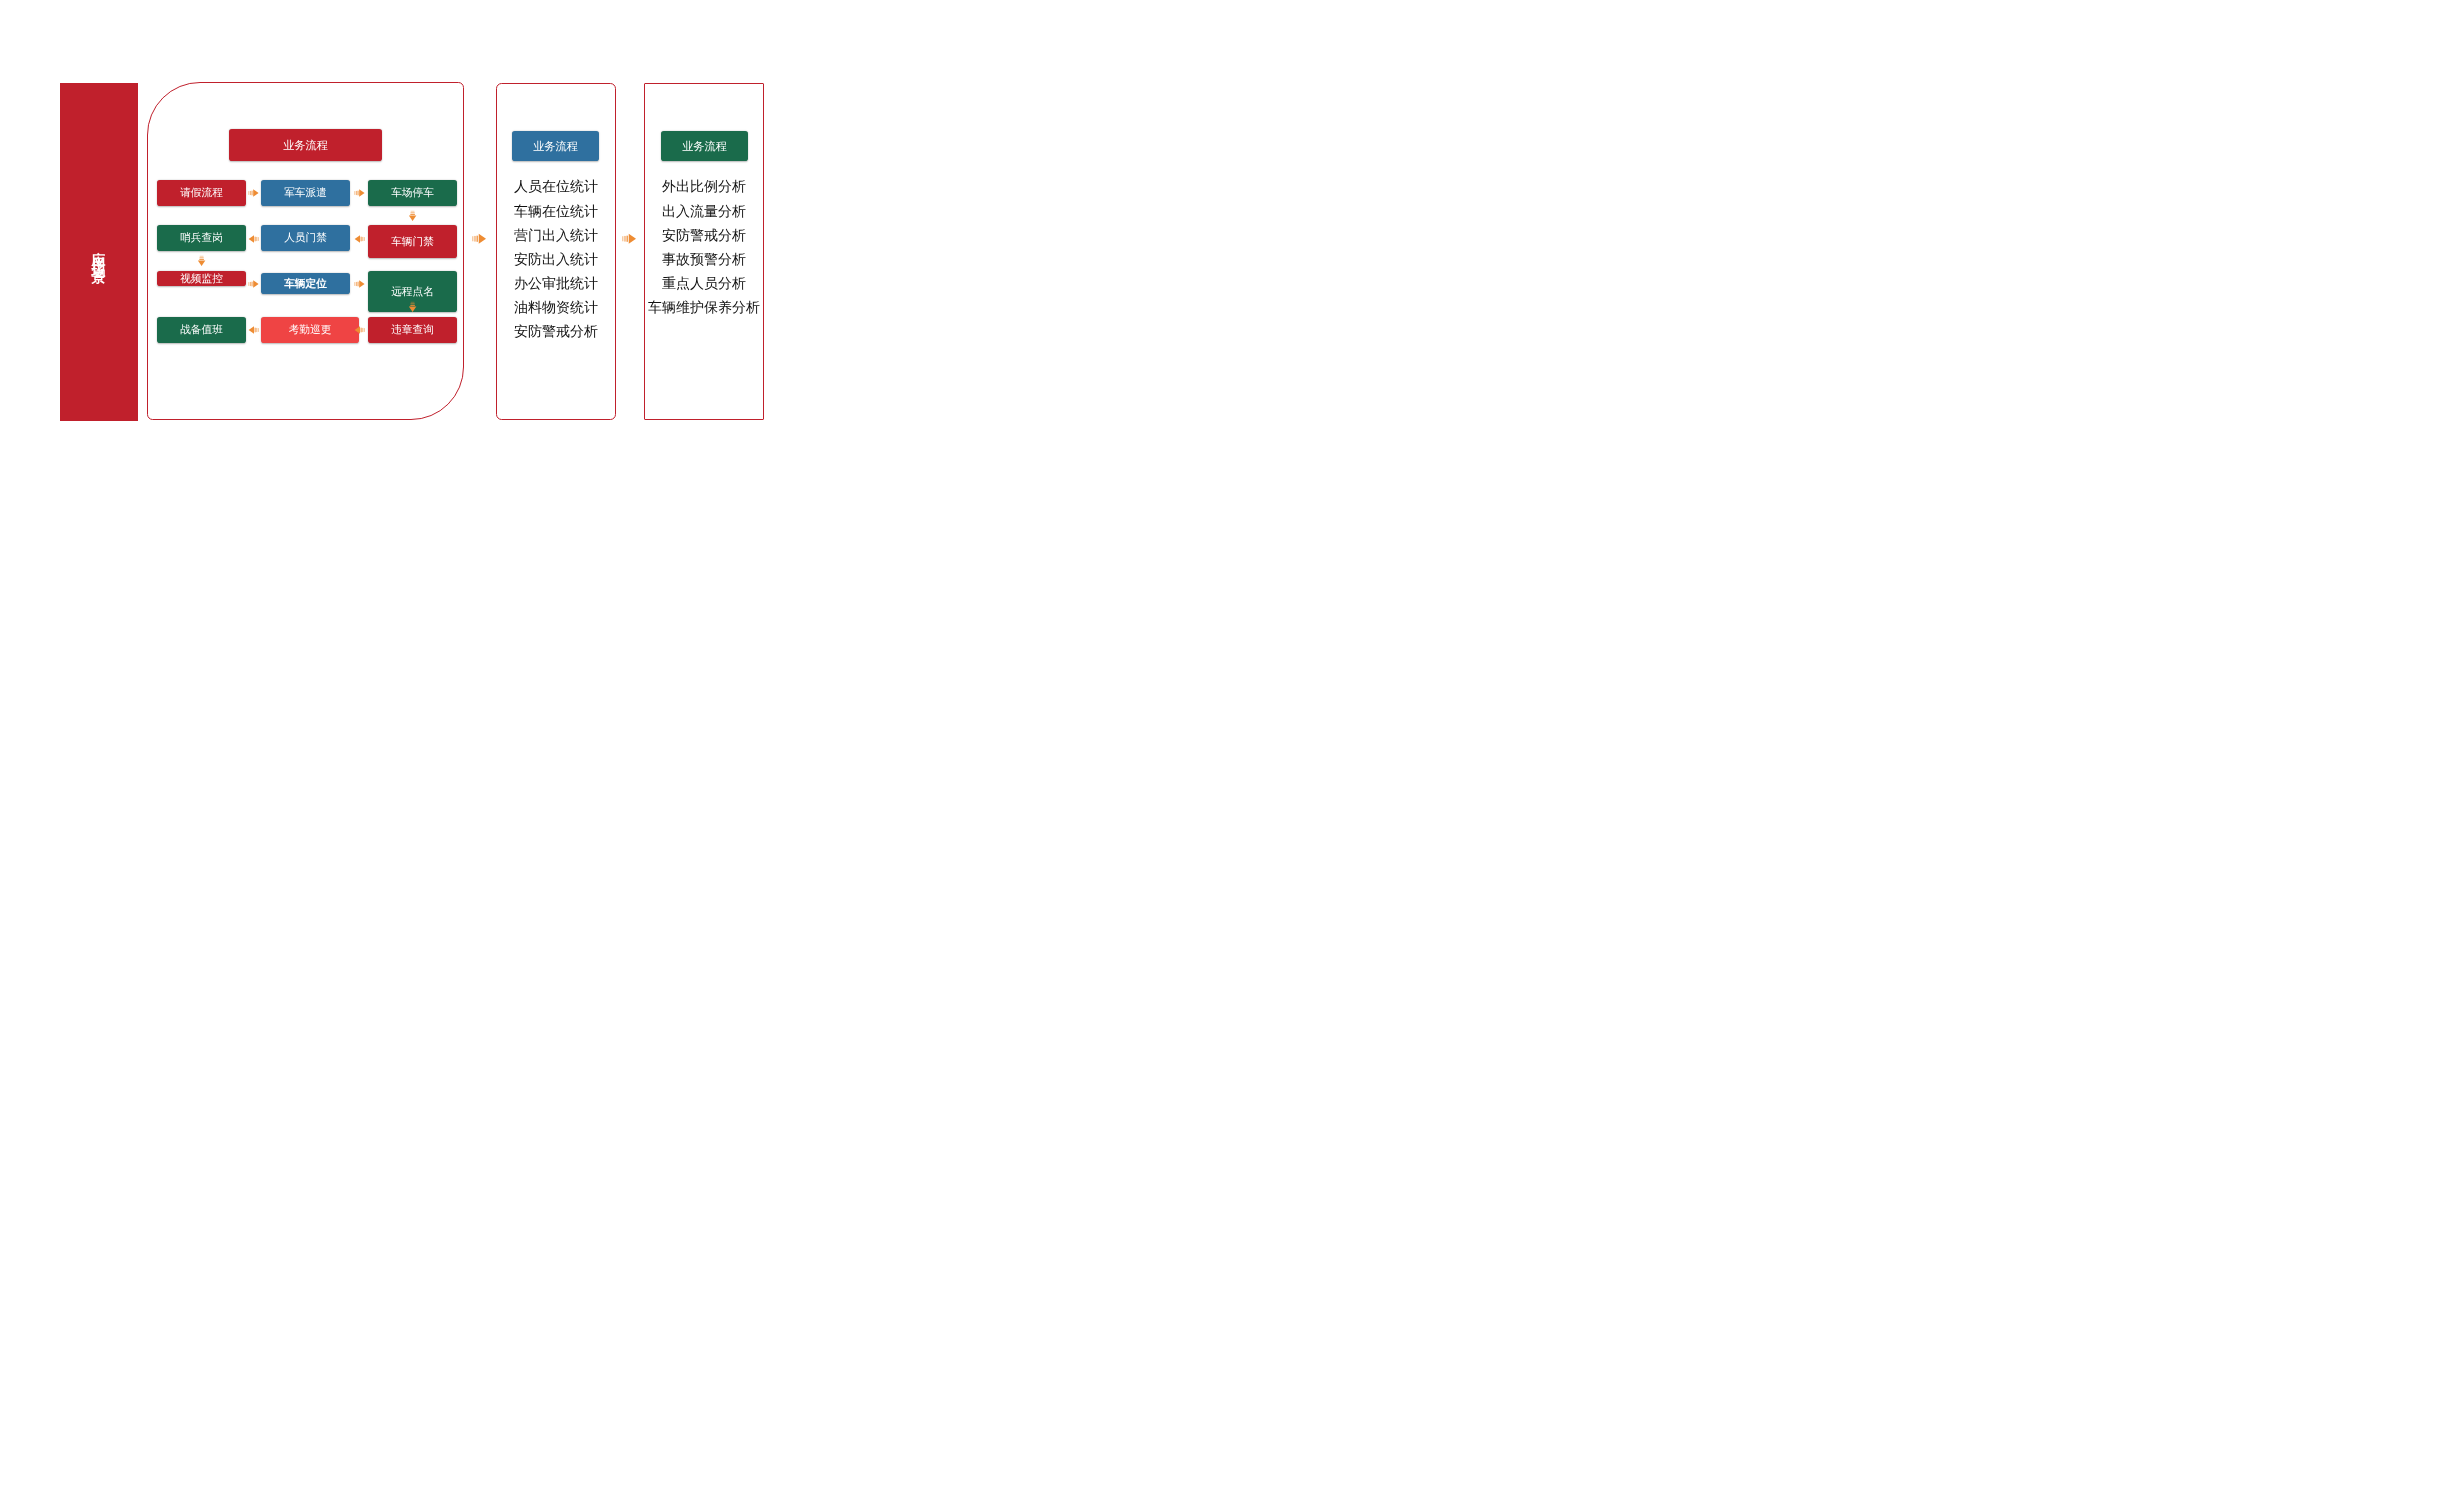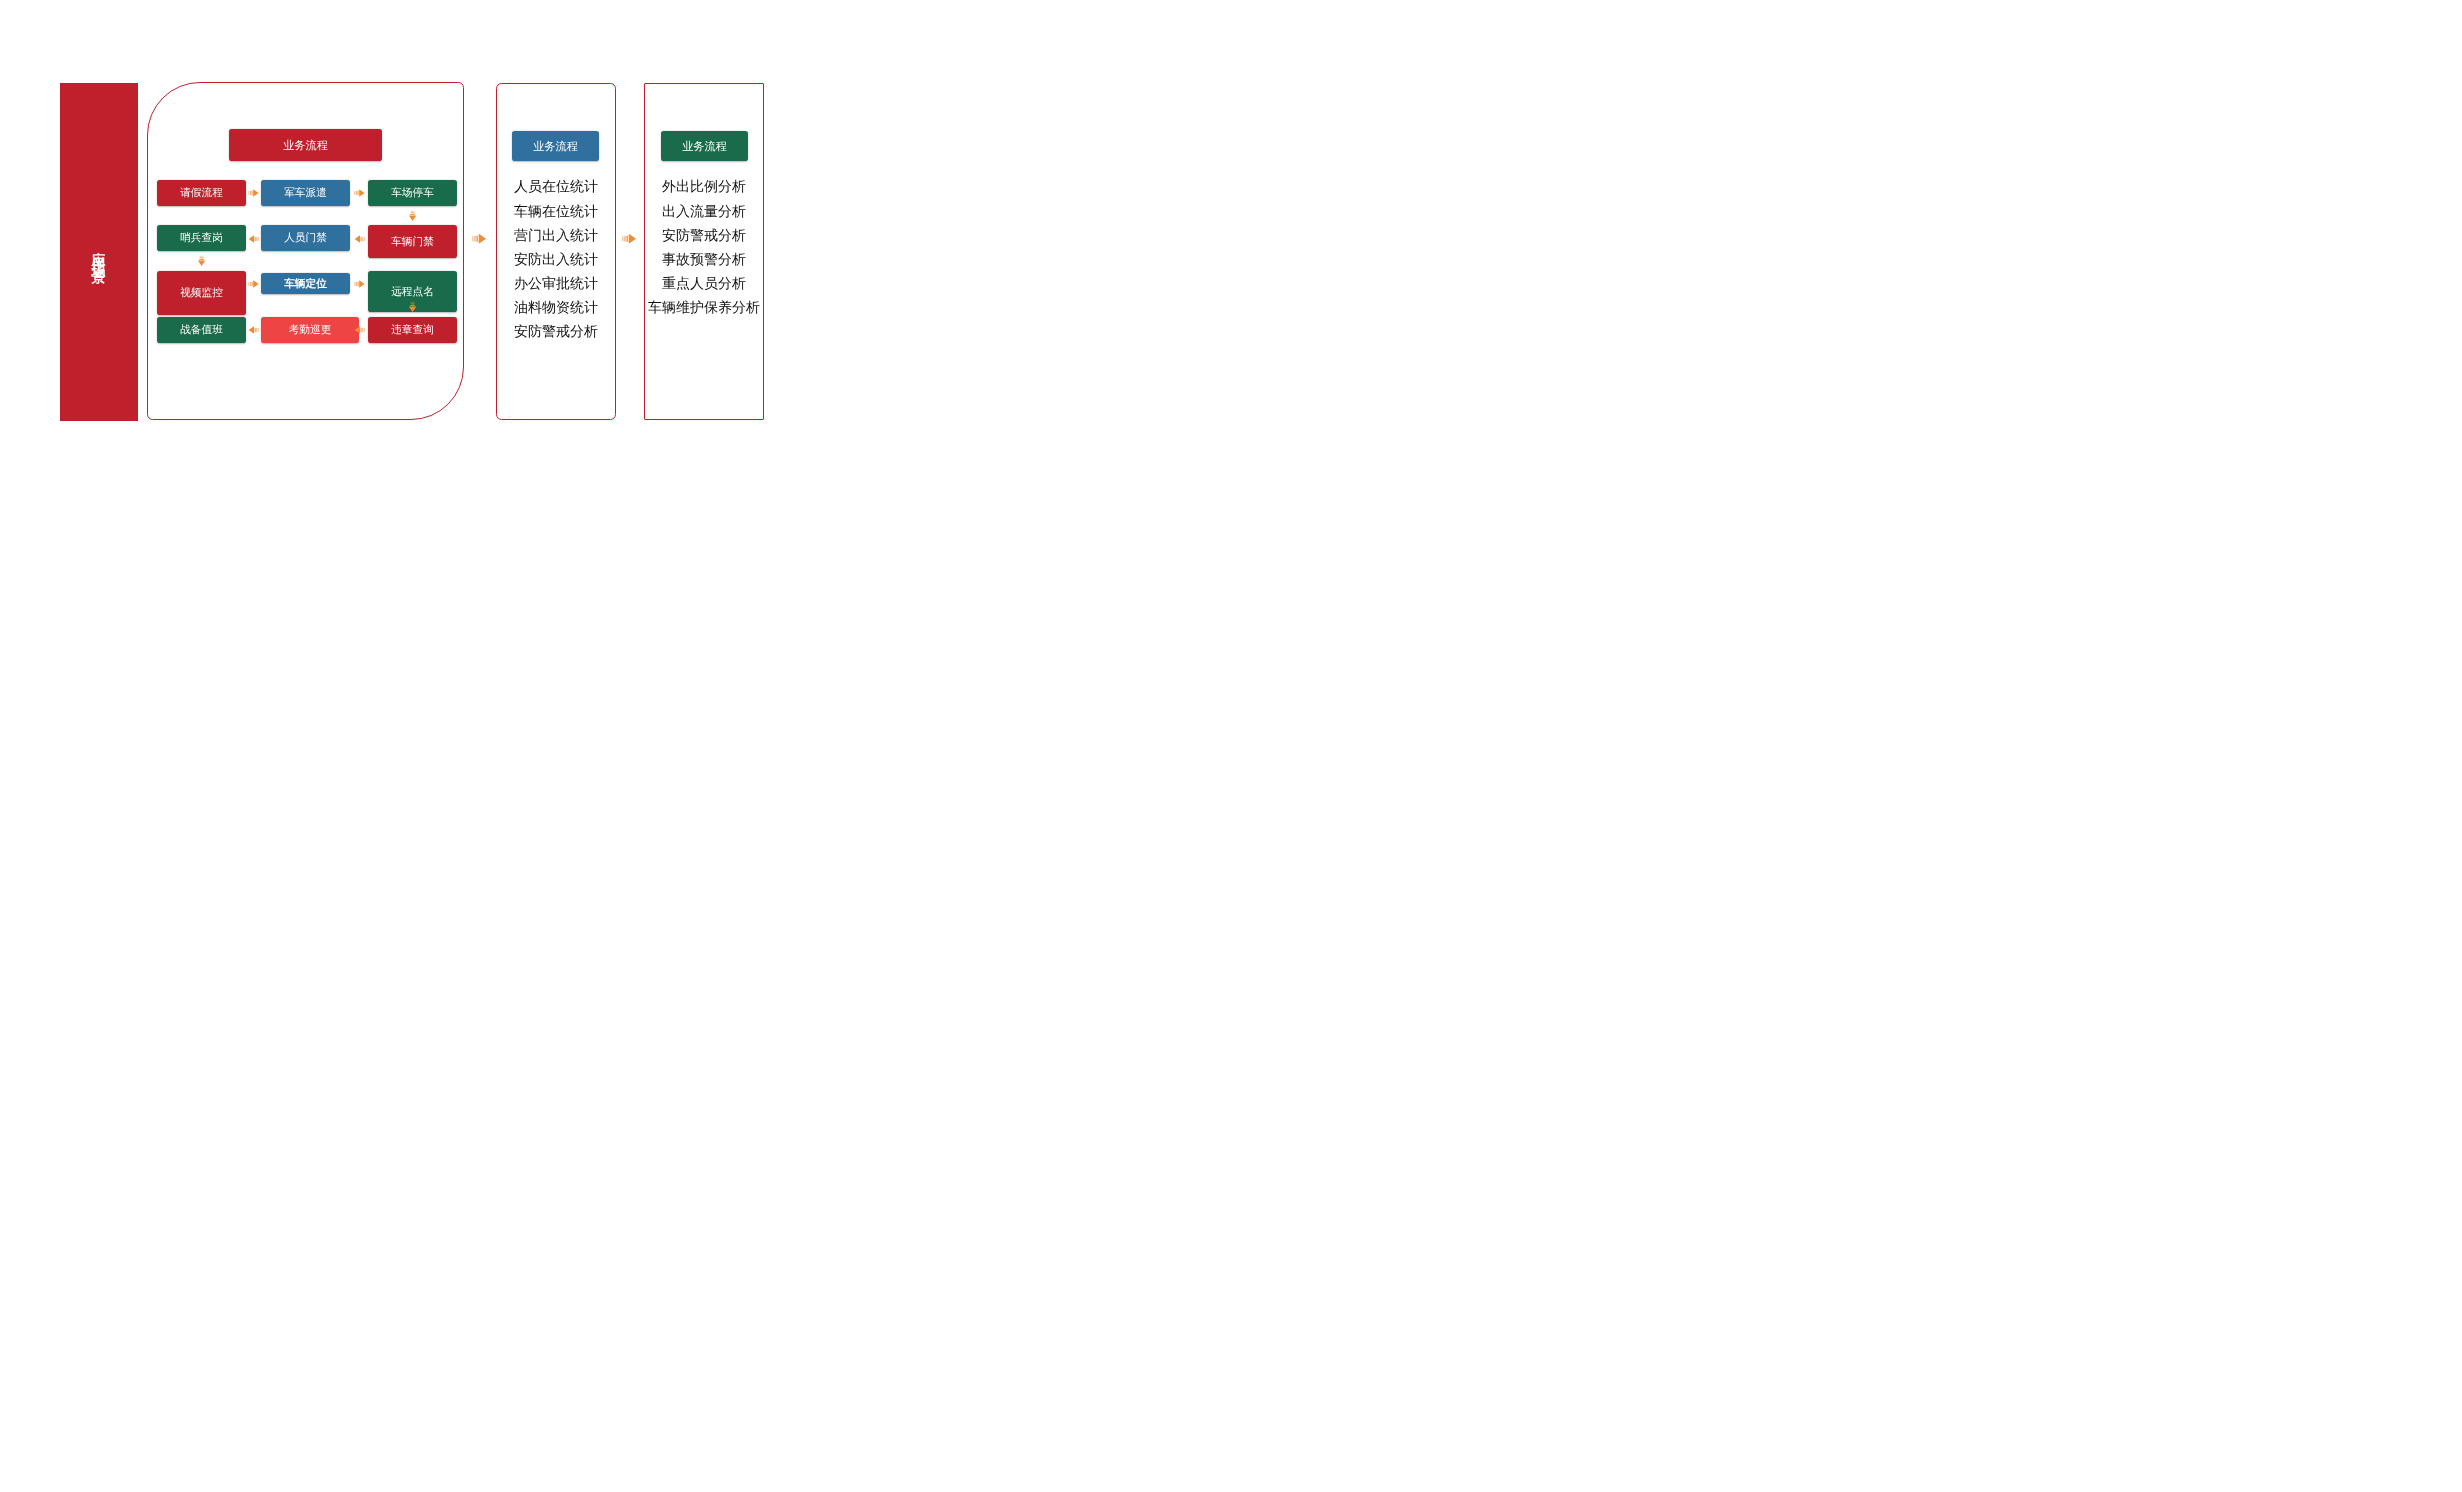--- a/index.html
+++ b/index.html
@@ -104,21 +104,21 @@
       </svg>
     </span>
     <span class="abs arr dir-left" style="left: 354px; top: 234px; width: 11.2px; height: 10px;">
       <svg width="11.2" height="10" viewBox="0 0 26 24">
         <rect x="0" y="7.5" width="2.6" height="9" fill="#EE8C33" opacity="0.45"></rect>
         <rect x="4" y="7" width="2.6" height="10" fill="#EE8C33" opacity="0.65"></rect>
         <rect x="8" y="6.5" width="2.6" height="11" fill="#EE8C33" opacity="0.85"></rect>
         <polygon points="12,3 25,12 12,21" fill="#EE8C33"></polygon>
       </svg>
     </span>
-    <div class="abs fbox" style="left: 157px; top: 271px; width: 89px; height: 44px; background: rgb(192, 32, 44);">视频监控</div>
+    <div class="abs fbox" style="left: 157px; top: 271px; width: 89px; height: 15px; background: rgb(192, 32, 44);">视频监控</div>
     <div class="abs fbox" style="left: 261px; top: 273px; width: 89px; height: 21px; background: rgb(47, 112, 159); font-weight: bold;">车辆定位</div>
     <div class="abs fbox" style="left: 368px; top: 271px; width: 89px; height: 41px; background: rgb(26, 107, 75);">远程点名</div>
     <span class="abs arr " style="left: 248px; top: 279px; width: 11.2px; height: 10px;">
       <svg width="11.2" height="10" viewBox="0 0 26 24">
         <rect x="0" y="7.5" width="2.6" height="9" fill="#EE8C33" opacity="0.45"></rect>
         <rect x="4" y="7" width="2.6" height="10" fill="#EE8C33" opacity="0.65"></rect>
         <rect x="8" y="6.5" width="2.6" height="11" fill="#EE8C33" opacity="0.85"></rect>
         <polygon points="12,3 25,12 12,21" fill="#EE8C33"></polygon>
       </svg>
     </span>

